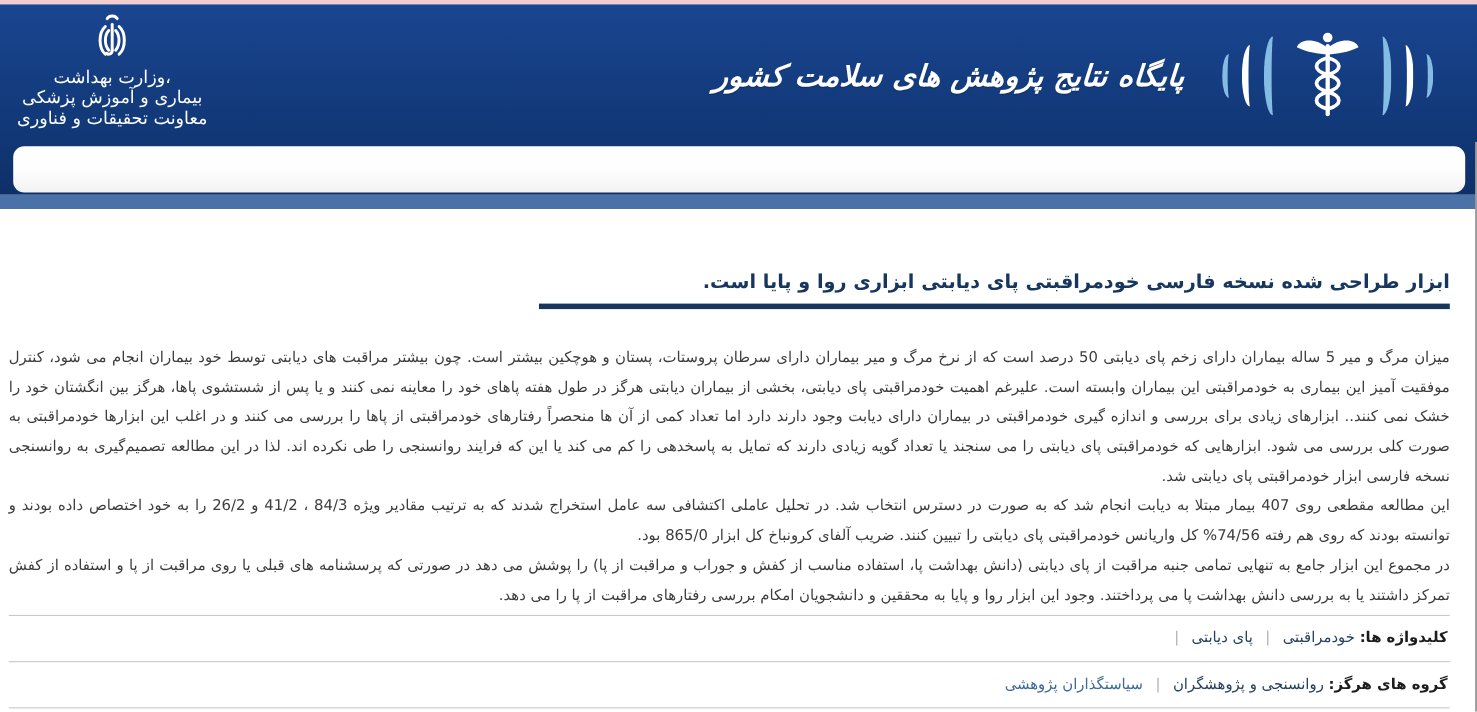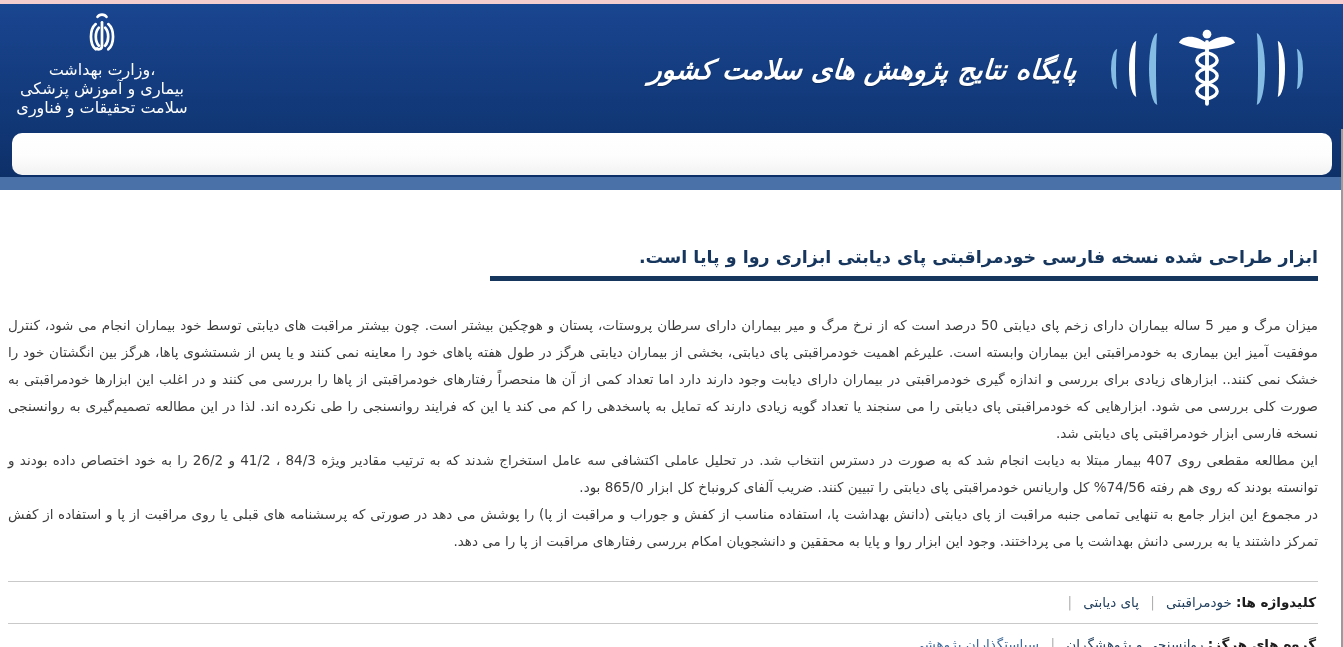--- a/index.html
+++ b/index.html
@@ -48,21 +48,21 @@
   .content { direction:rtl; padding:0 25px 12px 8px; }
   .article-title {
     width:828px; margin:57px 0 0 0;
     font-size:17.5px; font-weight:bold; color:#17365d;
     white-space:nowrap; text-align:right;
     padding-bottom:9px; border-bottom:5px solid #17365d;
   }
   .body-text { margin-top:31px; font-size:13.5px; line-height:27px; color:#3d3d3d; text-align:justify; }
   .body-text p { margin:0; }
   .meta-row {
-    margin-top:26px; border-top:1px solid #c9c9c9;
+    margin-top:4px; border-top:1px solid #c9c9c9;
     padding:10px 2px 11px 2px; font-size:13.5px; line-height:20px;
   }
   .meta-row.second { margin-top:0; }
   .meta-row.last-divider { border-bottom:1px solid #c9c9c9; }
   .meta-label { font-weight:bold; color:#1c1c1c; }
   .meta-link { color:#24425f; text-decoration:none; cursor:pointer; }
   .meta-link.alt { color:#3c6a9b; }
   .sep { color:#b0b0b0; padding:0 7px; }
   .right-edge { position:absolute; top:129px; bottom:0; right:0; width:2px; background:#9b9b9b; }
 </style>
@@ -80,21 +80,21 @@
         <path d="M16.5 17 C12 22 12 32 16.5 37"></path>
         <path d="M27 13 C34 19 34 35 27 41"></path>
         <path d="M23.5 17 C28 22 28 32 23.5 37"></path>
         <path d="M20 11 L20 37"></path>
         <path d="M20 37 C20 41 16 42 14.5 40"></path>
         <path d="M15 5 C17 1.5 23 1.5 25 5"></path>
       </g>
     </svg>
     <div class="m-line">وزارت بهداشت،</div>
     <div class="m-line">بیماری و آموزش پزشکی</div>
-    <div class="m-line">سلامت تحقیقات و فناوری</div>
+    <div class="m-line">معاونت تحقیقات و فناوری</div>
   </div>
 
   <div class="site-logo">
     <div class="site-title">پایگاه نتایج پژوهش های سلامت کشور</div>
     <div class="arcs">
       <div class="arc arc-l1"></div>
       <div class="arc arc-l2"></div>
       <div class="arc arc-l3"></div>
       <svg class="caduceus" width="60" height="84" viewBox="0 0 62 86">
         <circle cx="31" cy="7" r="4.5" fill="#ffffff"></circle>

